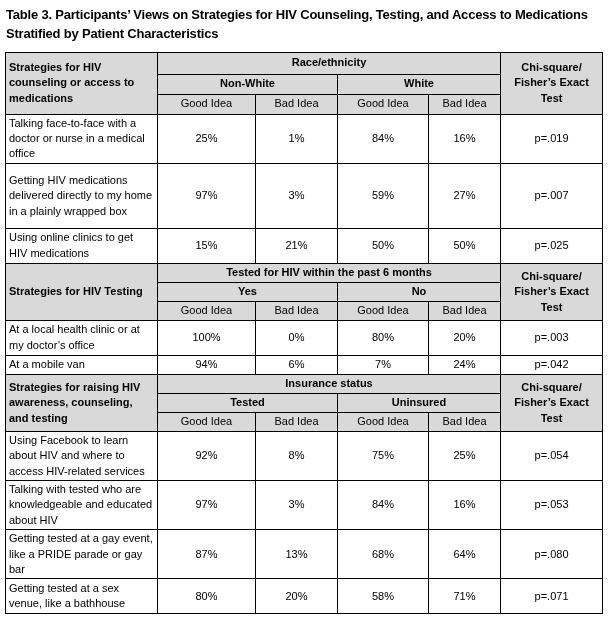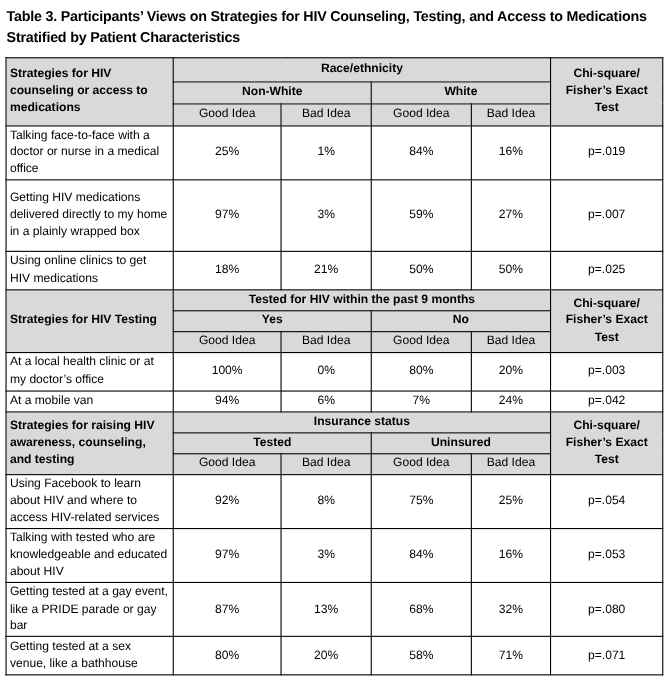--- a/index.html
+++ b/index.html
@@ -89,30 +89,30 @@
     <tr class="r4">
       <td class="lbl">Getting HIV medications delivered directly to my home in a plainly wrapped box</td>
       <td class="val">97%</td>
       <td class="val">3%</td>
       <td class="val">59%</td>
       <td class="val">27%</td>
       <td class="val">p=.007</td>
     </tr>
     <tr class="r2">
       <td class="lbl">Using online clinics to get HIV medications</td>
-      <td class="val">18%</td>
+      <td class="val">15%</td>
       <td class="val">21%</td>
       <td class="val">50%</td>
       <td class="val">50%</td>
       <td class="val">p=.025</td>
     </tr>
 
     <tr class="hBs">
       <th class="ghdr lblh" rowspan="3">Strategies for HIV Testing</th>
-      <th class="ghdr" colspan="4">Tested for HIV within the past 9 months</th>
+      <th class="ghdr" colspan="4">Tested for HIV within the past 6 months</th>
       <th class="ghdr" rowspan="3">Chi-square/ Fisher’s Exact Test</th>
     </tr>
     <tr class="hBs">
       <th class="ghdr" colspan="2">Yes</th>
       <th class="ghdr" colspan="2">No</th>
     </tr>
     <tr class="hBs">
       <th class="ghdr sub">Good Idea</th>
       <th class="ghdr sub">Bad Idea</th>
       <th class="ghdr sub">Good Idea</th>
@@ -164,21 +164,21 @@
       <td class="val">3%</td>
       <td class="val">84%</td>
       <td class="val">16%</td>
       <td class="val">p=.053</td>
     </tr>
     <tr class="r3">
       <td class="lbl">Getting tested at a gay event, like a PRIDE parade or gay bar</td>
       <td class="val">87%</td>
       <td class="val">13%</td>
       <td class="val">68%</td>
-      <td class="val">32%</td>
+      <td class="val">64%</td>
       <td class="val">p=.080</td>
     </tr>
     <tr class="r2">
       <td class="lbl">Getting tested at a sex venue, like a bathhouse</td>
       <td class="val">80%</td>
       <td class="val">20%</td>
       <td class="val">58%</td>
       <td class="val">71%</td>
       <td class="val">p=.071</td>
     </tr>

